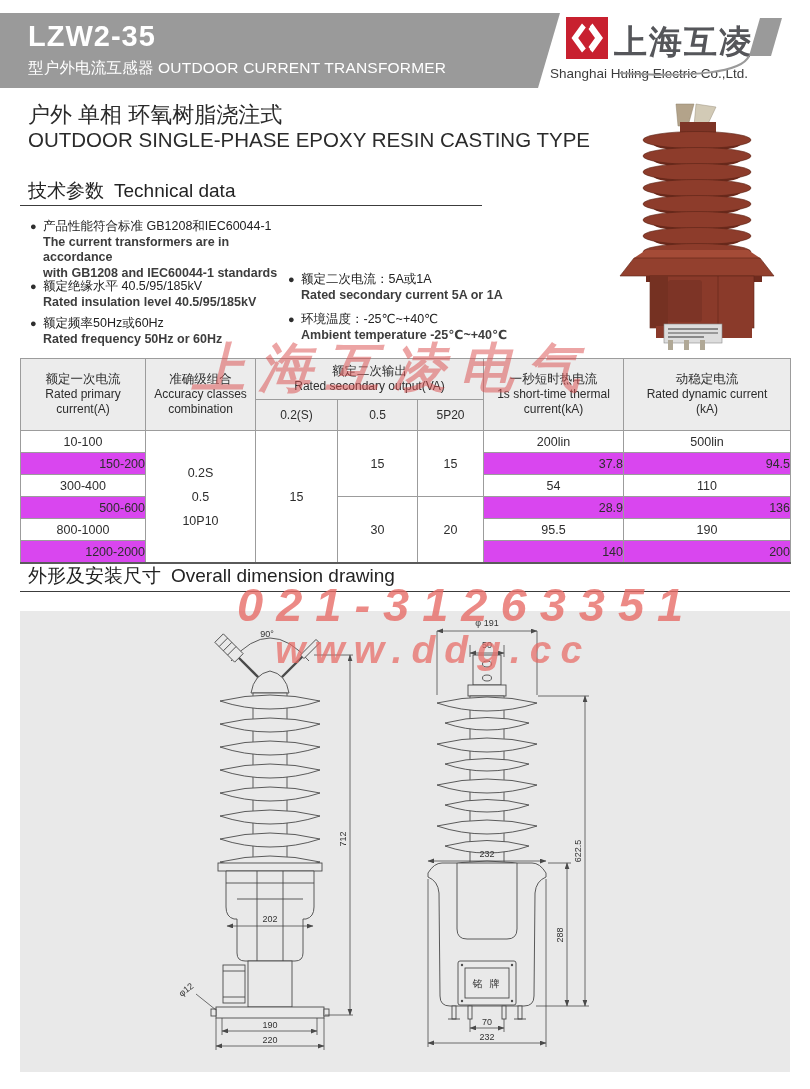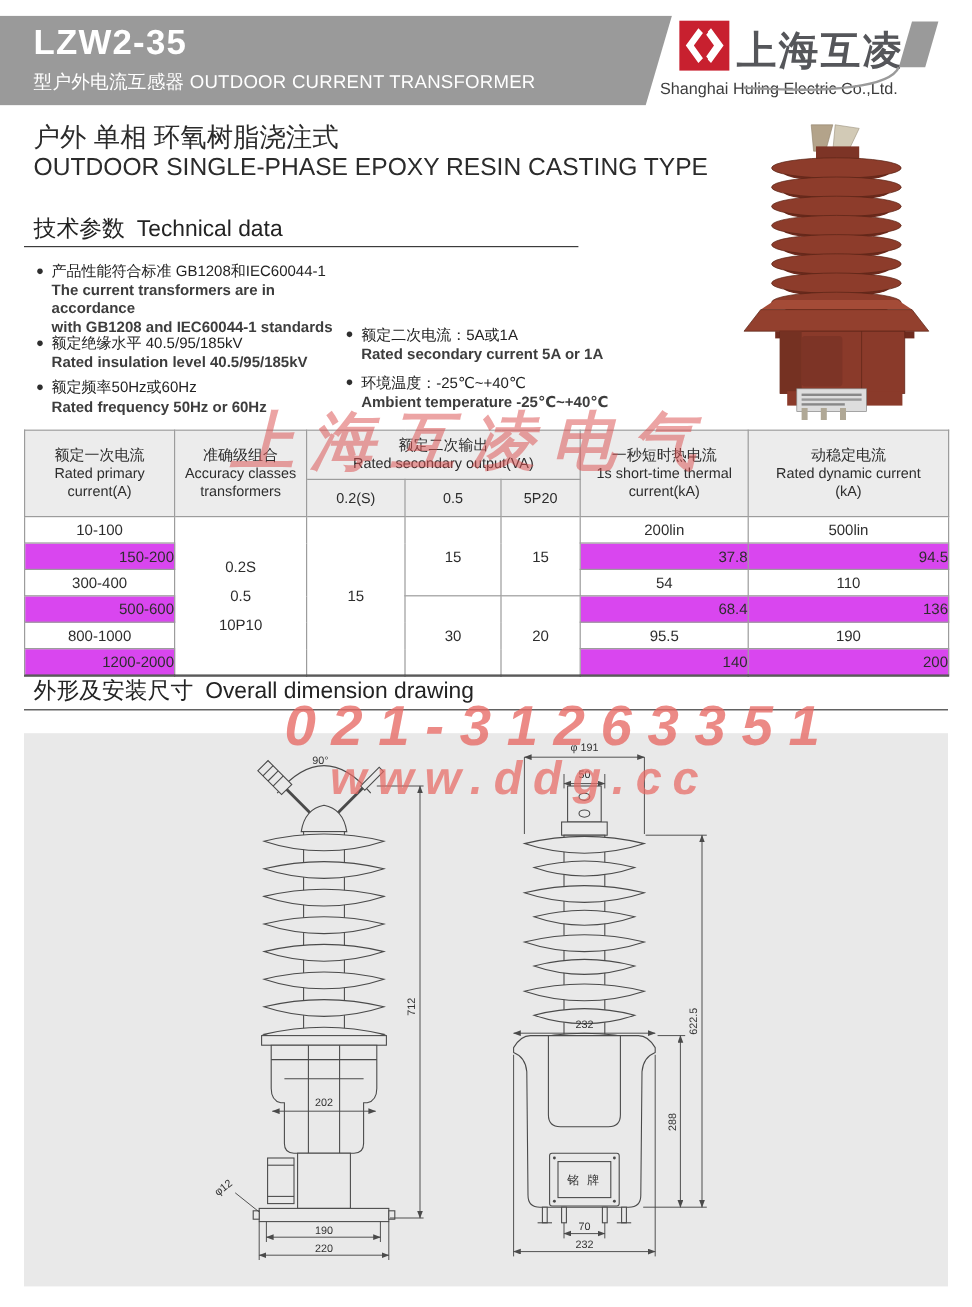--- a/index.html
+++ b/index.html
@@ -181,21 +181,21 @@
     <tbody>
         <tr class="hrow1">
       <th rowspan="2">
         <span class="l cn">额定一次电流</span>
         <span class="l">Rated primary</span>
         <span class="l">current(A)</span>
       </th>
       <th rowspan="2">
         <span class="l cn">准确级组合</span>
         <span class="l">Accuracy classes</span>
-        <span class="l">transformers</span>
+        <span class="l">combination</span>
       </th>
       <th colspan="3">
         <span class="l cn">额定二次输出</span>
         <span class="l">Rated secondary output(VA)</span>
       </th>
       <th rowspan="2">
         <span class="l cn">一秒短时热电流</span>
         <span class="l">1s short-time thermal</span>
         <span class="l">current(kA)</span>
       </th>
@@ -230,21 +230,21 @@
     </tr>
     <tr>
       <td>300-400</td>
       <td>54</td>
       <td>110</td>
     </tr>
     <tr>
       <td class="alt">500-600</td>
       <td rowspan="3" class="merged">30</td>
       <td rowspan="3" class="merged">20</td>
-      <td class="alt">68.4</td>
+      <td class="alt">28.9</td>
       <td class="alt">136</td>
     </tr>
     <tr>
       <td>800-1000</td>
       <td>95.5</td>
       <td>190</td>
     </tr>
     <tr>
       <td class="alt">1200-2000</td>
       <td class="alt">140</td>

